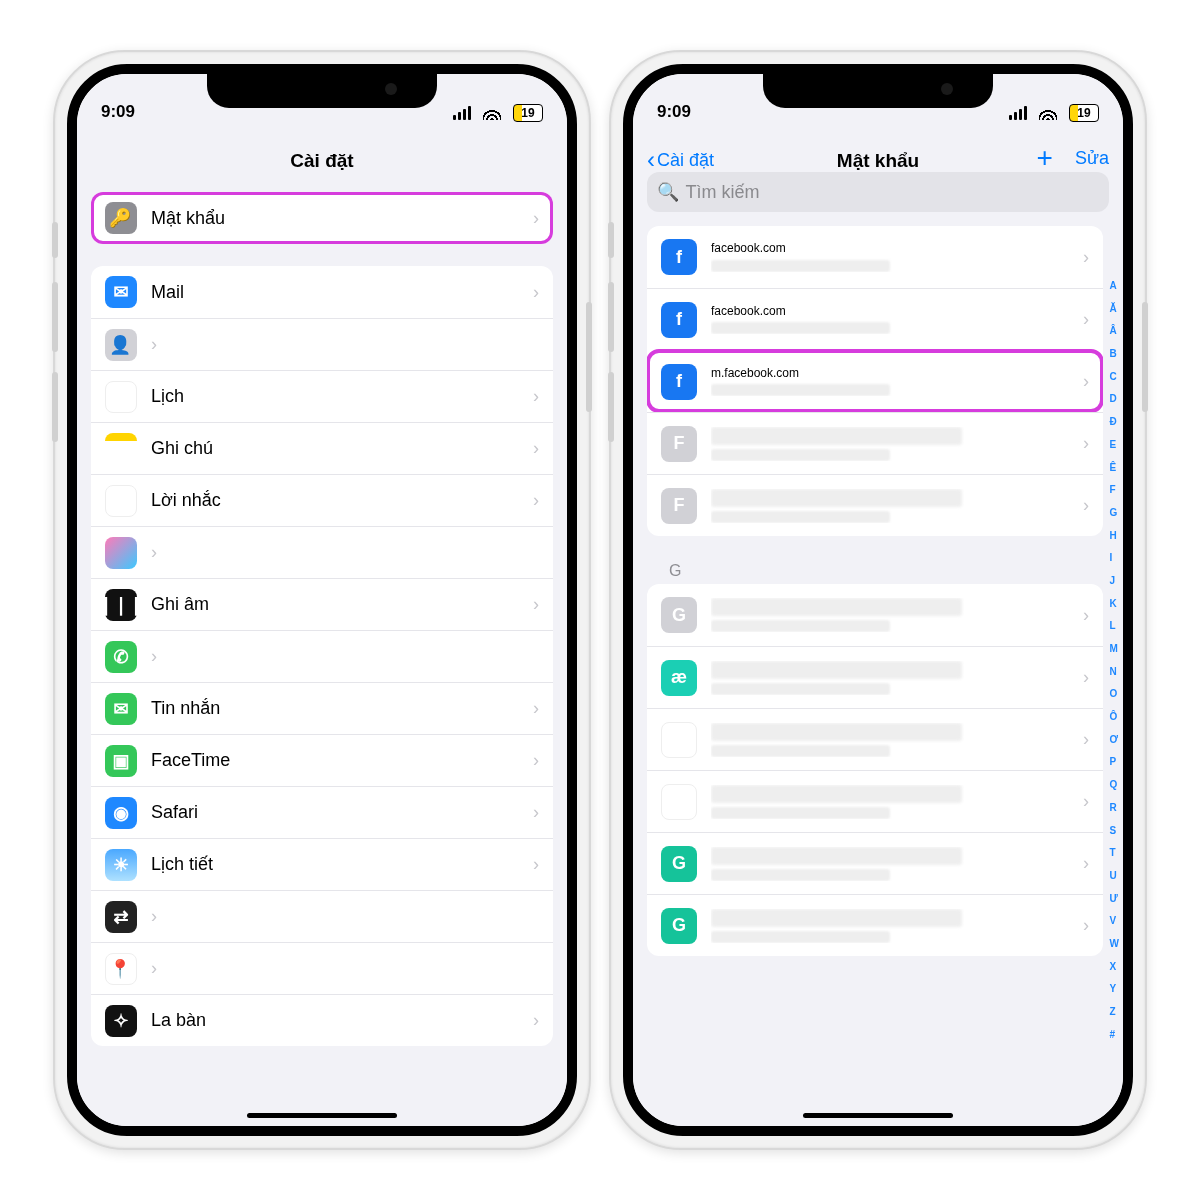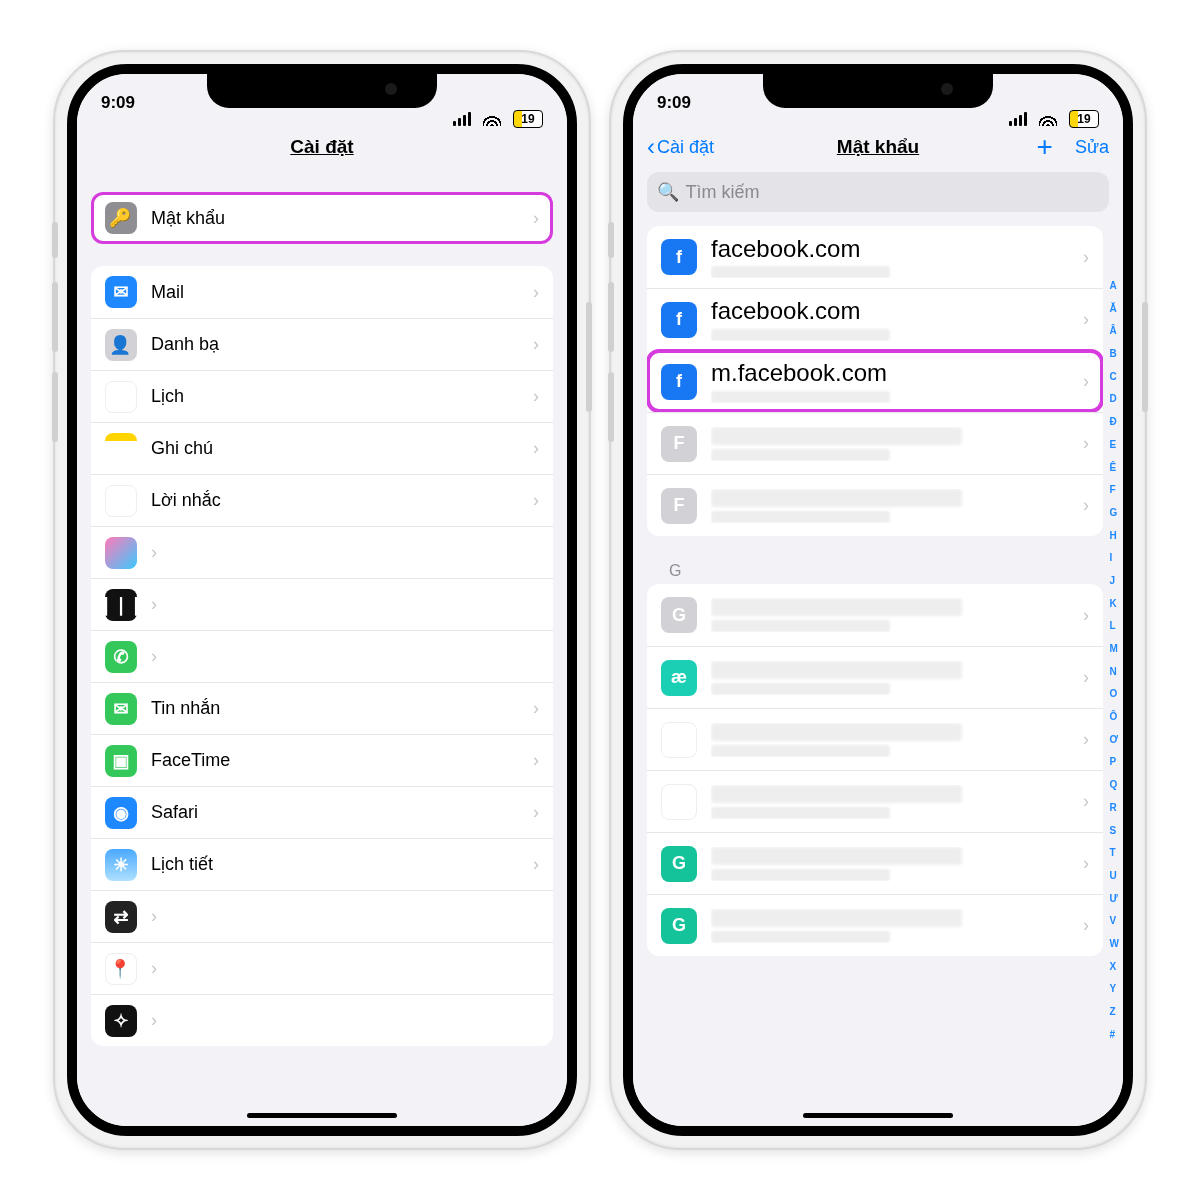--- a/index.html
+++ b/index.html
@@ -52,21 +52,21 @@
   .side-btn.r1{right:-3px;top:250px;width:6px;height:110px;}
   .screen {
     width: 100%; height: 100%;
     background: #f2f2f7;
     display: flex; flex-direction: column;
     overflow: hidden;
   }
   .status-bar {
     height: 48px;
     display: flex; justify-content: space-between;
-    align-items: center;
+    align-items: flex-end;
     padding: 10px 24px 0 24px;
     font-size: 17px; font-weight: 600;
   }
   .status-right { display:flex; align-items:center; gap:12px;margin-top:32px; }
   .bars{display:inline-flex;align-items:flex-end;gap:2px;}
   .bars i{width:3px;background:#000;border-radius:1px;}
   .bars i:nth-child(1){height:5px}
   .bars i:nth-child(2){height:8px}
   .bars i:nth-child(3){height:11px}
   .bars i:nth-child(4){height:14px}
@@ -78,23 +78,22 @@
   }
   .battery{
     display:inline-flex;align-items:center;gap:2px;
     border:1.5px solid #000;border-radius:4px;
     padding:1px 3px;font-size:12px;font-weight:700;
     background:linear-gradient(to right,#ffd60a 30%,#fff 30%);
     min-width:30px;justify-content:center;
   }
   .nav-bar {
     height: 50px;
-    display: flex; align-items: center; justify-content: center;
+    display: flex; align-items: flex-end; justify-content: center;
     position: relative;
-    text-decoration: underline;
   }
   .nav-title { font-size: 19px; font-weight: 600; }
   .nav-left{position:absolute;left:14px;display:flex;align-items:center;color:#007aff;font-size:18px;gap:2px;}
   .nav-right{position:absolute;right:14px;display:flex;align-items:center;gap:22px;color:#007aff;font-size:18px;}
   .chev-back{font-size:24px;font-weight:300;line-height:1;}
   .plus{font-size:28px;font-weight:300;line-height:1;}
   .search-wrap{padding:0 14px 10px 14px;}
   .search{background:#e3e3e8;border-radius:12px;height:40px;display:flex;align-items:center;padding:0 10px;color:#8a8a8e;font-size:18px;gap:6px;}
   .list{flex:1;overflow:hidden;padding:20px 14px 0 14px;}
   .group{background:#fff;border-radius:12px;overflow:hidden;margin-bottom:22px;}
@@ -104,21 +103,21 @@
   }
   .row + .row{border-top:1px solid #e5e5ea;}
   .row .icn{
     width:32px;height:32px;border-radius:8px;flex-shrink:0;
     display:flex;align-items:center;justify-content:center;
     font-size:18px;color:#fff;font-weight:700;
   }
   .row .sm{width:36px;height:36px;border-radius:8px;}
   .row .label{flex:1;font-size:18px;color:#000;white-space:nowrap;overflow:hidden;text-overflow:ellipsis;display:flex;flex-direction:column;justify-content:center;}
   .row .sub{height:12px;margin-top:4px;background:#eee;border-radius:3px;filter:blur(1px);}
-  .row .title-text{font-size:24px;line-height:1.1;}
+  .row .title-text{font-size:12px;line-height:1.1;}
   .chev{color:#c7c7cc;font-size:18px;}
   .highlight{outline:4px solid #d63cdd;outline-offset:-3px;border-radius:12px;}
   .home-ind{position:absolute;bottom:8px;left:50%;transform:translateX(-50%);width:150px;height:5px;background:#000;border-radius:3px;z-index:60;}
   
   .bg-grey{background:#8e8e93}
   .bg-blue{background:#1e88ff}
   .bg-contacts{background:#d1d1d6;color:#8e8e93}
   .bg-cal{background:#fff;border:1px solid #eee;color:#ff3b30;font-size:11px;flex-direction:column;gap:0;line-height:1}
   .bg-notes{background:linear-gradient(#ffd400 25%,#fff 25%);}
   .bg-rem{background:#fff;border:1px solid #eee}
@@ -180,21 +179,20 @@
             </div>
           </div>
           <div class="group">
             <div class="row">
               <span class="icn bg-blue">✉</span>
               <span class="label">Mail</span>
               <span class="chev">›</span>
             </div>
             <div class="row">
               <span class="icn bg-contacts">👤</span>
-              <span class="label">Danh bạ</span>
               <span class="chev">›</span>
             </div>
             <div class="row">
               <span class="icn bg-cal"></span>
               <span class="label">Lịch</span>
               <span class="chev">›</span>
             </div>
             <div class="row">
               <span class="icn bg-notes"></span>
               <span class="label">Ghi chú</span>
@@ -204,20 +202,21 @@
               <span class="icn bg-rem"></span>
               <span class="label">Lời nhắc</span>
               <span class="chev">›</span>
             </div>
             <div class="row">
               <span class="icn bg-ff"></span>
               <span class="chev">›</span>
             </div>
             <div class="row">
               <span class="icn bg-voice">❘❘❘</span>
+              <span class="label">Ghi âm</span>
               <span class="chev">›</span>
             </div>
             <div class="row">
               <span class="icn bg-phone">✆</span>
               <span class="chev">›</span>
             </div>
             <div class="row">
               <span class="icn bg-msg">✉</span>
               <span class="label">Tin nhắn</span>
               <span class="chev">›</span>
@@ -240,20 +239,21 @@
             <div class="row">
               <span class="icn bg-trans">⇄</span>
               <span class="chev">›</span>
             </div>
             <div class="row">
               <span class="icn bg-maps">📍</span>
               <span class="chev">›</span>
             </div>
             <div class="row">
               <span class="icn bg-compass">✧</span>
+              <span class="label">La bàn</span>
               <span class="chev">›</span>
             </div>
           </div>
         </div>
     </div>
   </div>
 </div>
 
 <div class="phone-frame">
   <div class="side-btn l1"></div>

